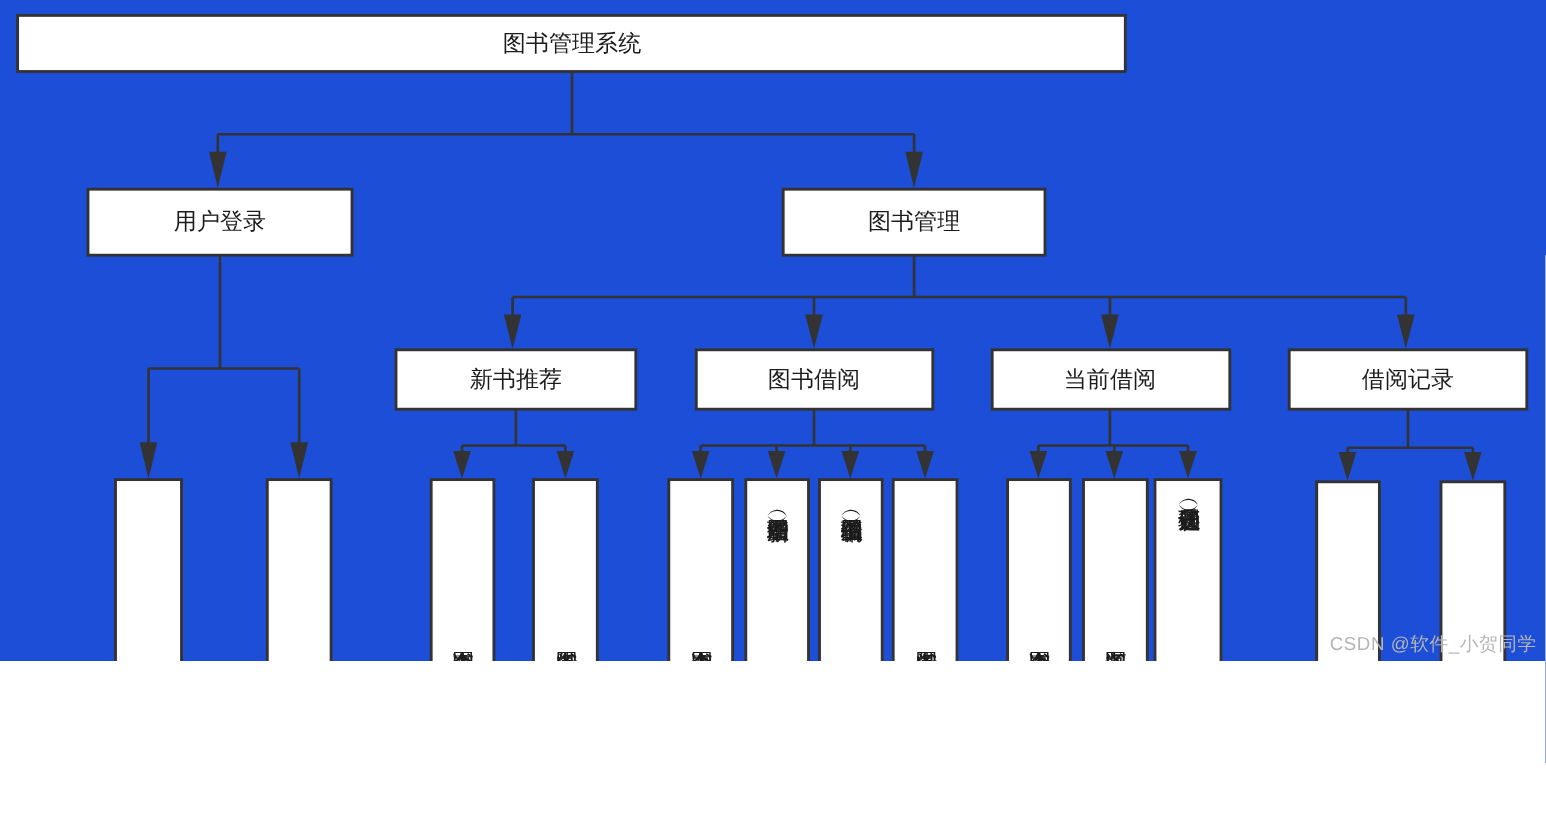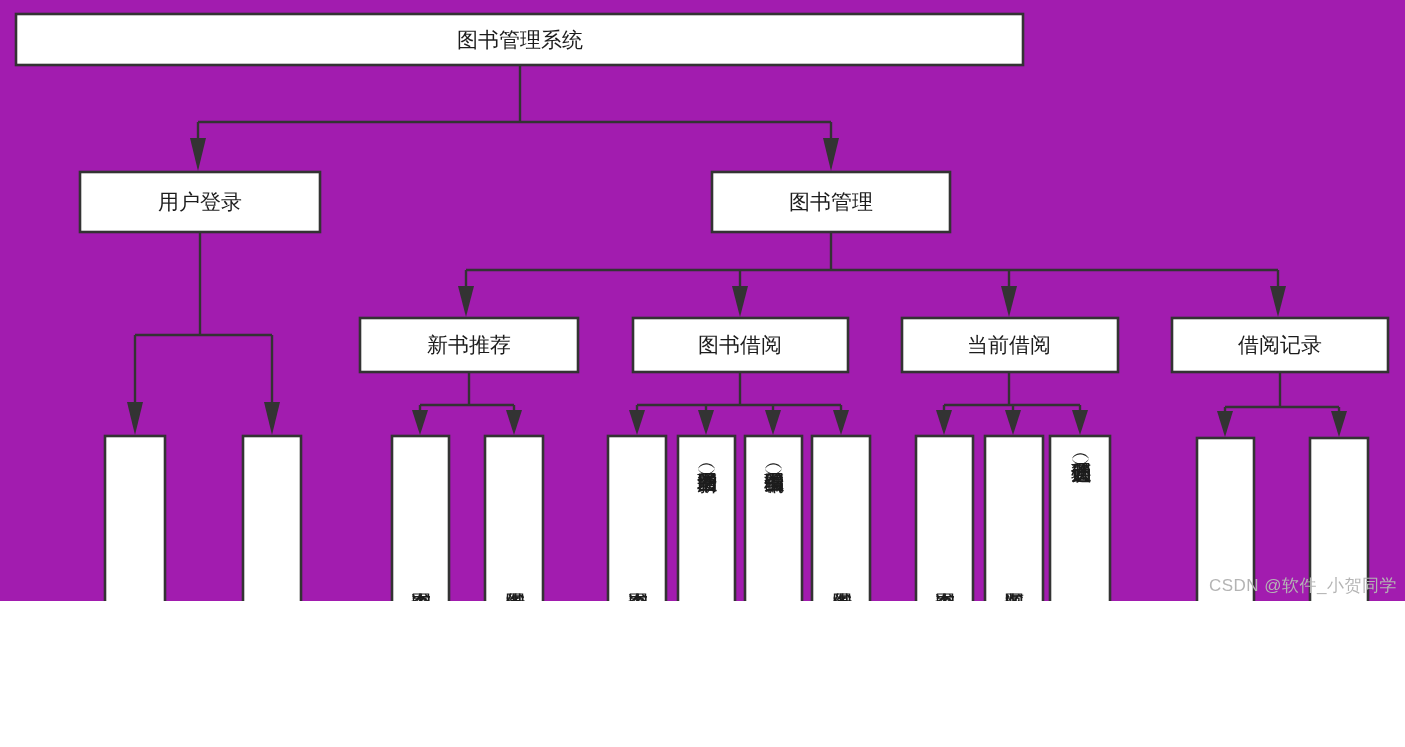--- a/index.html
+++ b/index.html
@@ -8,21 +8,21 @@
     padding: 0;
     background: #ffffff;
   }
   body {
     font-family: "Liberation Sans", "DejaVu Sans", sans-serif;
   }
   #diagram-root {
     position: relative;
     width: 1405px;
     height: 601px;
-    background: #a21caf;
+    background: #1d4ed8;
     overflow: hidden;
   }
   svg.diagram-svg {
     position: absolute;
     left: 0;
     top: 0;
     width: 1405px;
     height: 747px;
   }
   .node-box {

